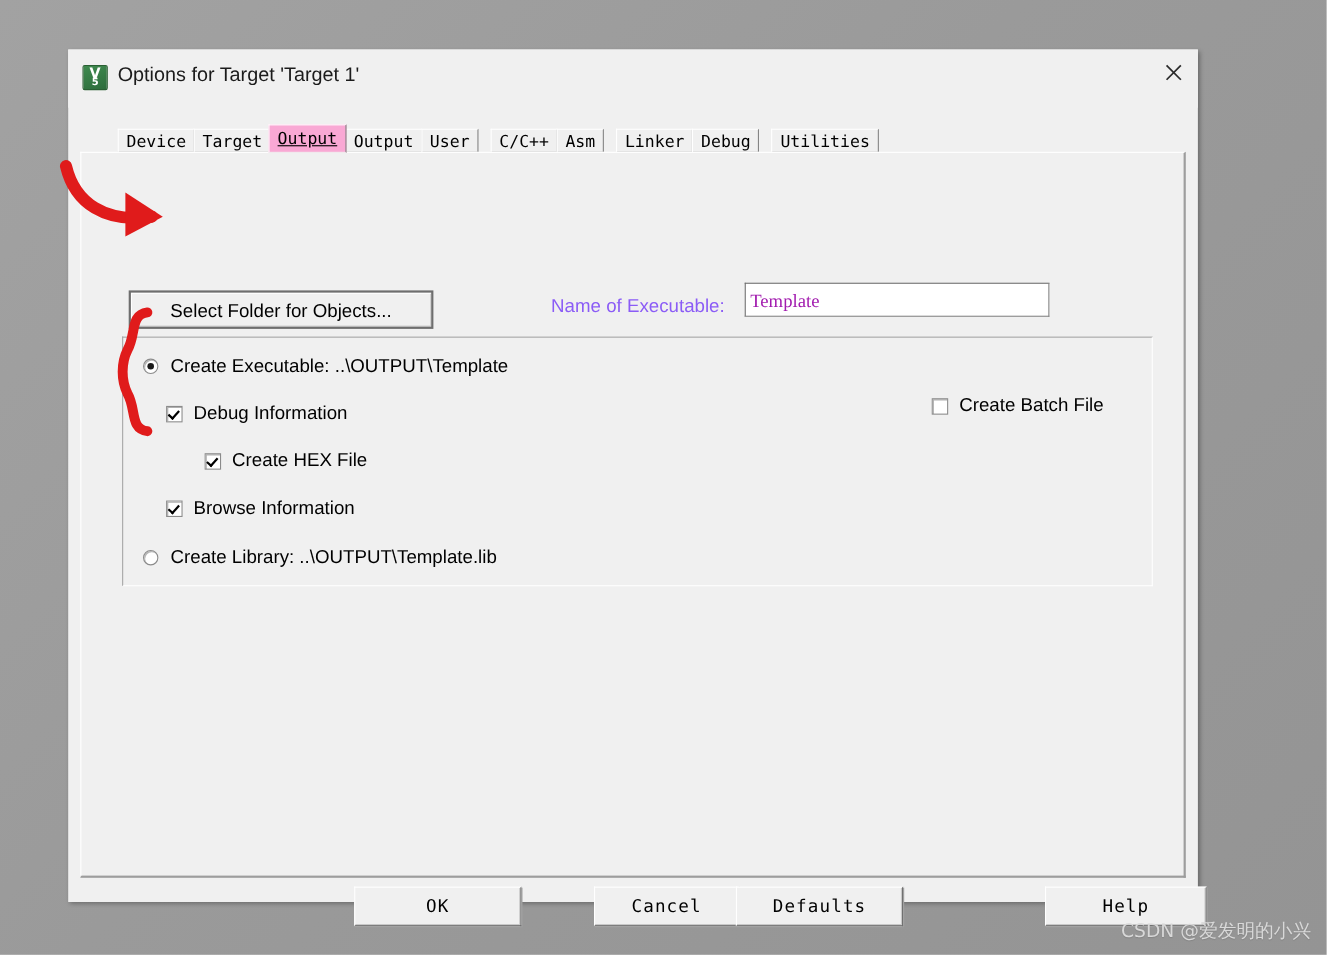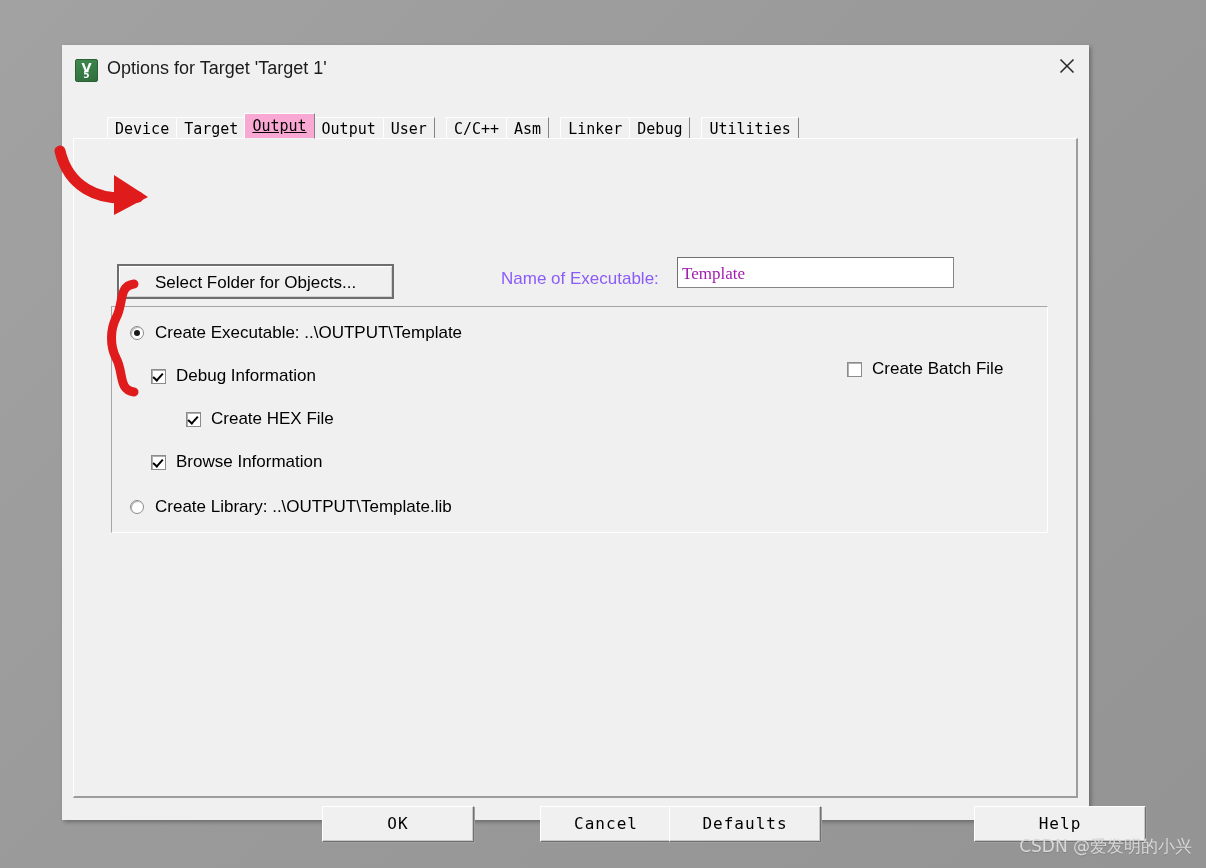--- a/index.html
+++ b/index.html
@@ -270,21 +270,21 @@
     top: 0;
     height: 36px;
     font-family: "DejaVu Sans Mono", monospace;
     font-size: 16px;
     line-height: 34px;
     letter-spacing: 1px;
   }
   #ok-btn       { left: 260px; width: 152px; }
   #cancel-btn   { left: 438px; width: 132px; margin-left: 40px; }
   #defaults-btn { left: 607px; width: 152px; }
-  #help-btn     { left: 912px; width: 172px; }
+  #help-btn     { left: 888px; width: 147px; }
 
   
   #annot-arrow, #annot-brace {
     position: absolute;
     pointer-events: none;
   }
   #annot-arrow { left: 52px; top: 145px; }
   #annot-brace { left: 104px; top: 278px; }
 
   

